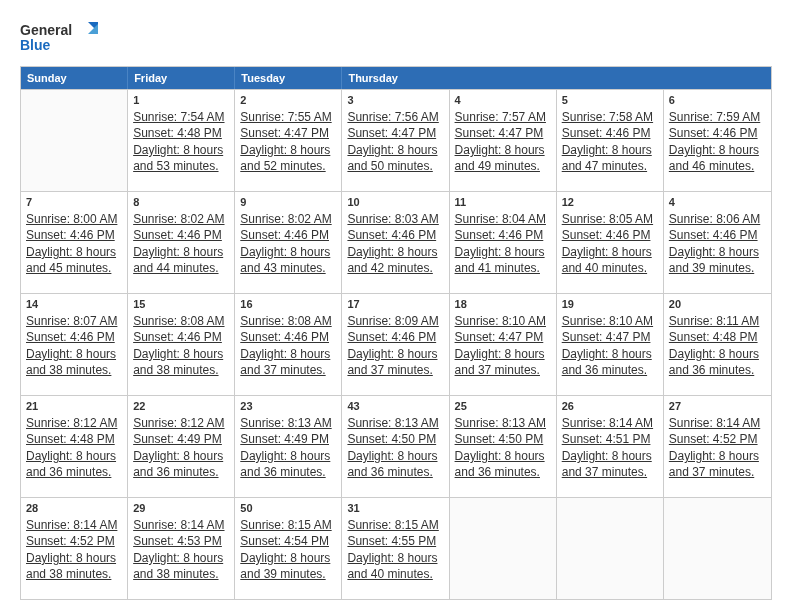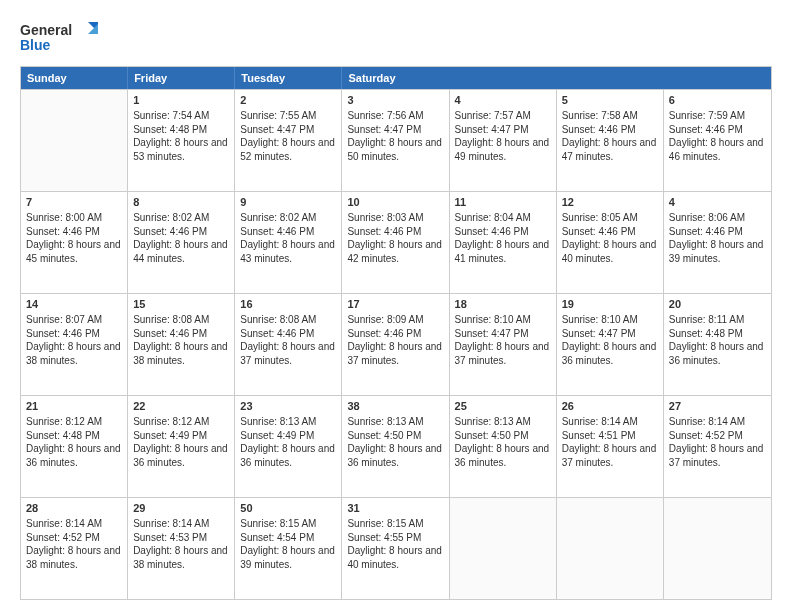--- a/index.html
+++ b/index.html
@@ -84,23 +84,24 @@
     .cal-cell:last-child { border-right: none; }
     .cal-cell.empty { background: #fafafa; }
     .day-num {
       font-size: 11px;
       font-weight: bold;
       color: #333;
       display: block;
       margin-bottom: 1px;
     }
     .cell-text {
-      font-size: 10px;
+      font-size: 12px;
       color: #333;
       line-height: 1.38;
+      text-decoration: underline;
     }
   </style>
 </head>
 <body>
 
 <div class="page">
   <div class="header">
     <div class="logo">
         <svg width="80" height="38">
   <text x="0" y="17" font-size="14" font-weight="bold" fill="#333" font-family="Arial">General</text>
@@ -113,21 +114,21 @@
       <div class="month-title"></div>
       <div class="location"></div>
     </div>
   </div>
 
   <div class="calendar">
     <div class="cal-header">
     <div class="cal-header-cell">Sunday</div>
         <div class="cal-header-cell">Friday</div>
         <div class="cal-header-cell">Tuesday</div>
-        <div class="cal-header-cell">Saturday</div>
+        <div class="cal-header-cell">Thursday</div>
       </div>
     <div class="cal-body">
     <div class="cal-row">
           <div class="cal-cell empty"></div>
           <div class="cal-cell"><span class="day-num">1</span><span class="cell-text">Sunrise: 7:54 AM<br>Sunset: 4:48 PM<br>Daylight: 8 hours and 53 minutes.</span></div>
           <div class="cal-cell"><span class="day-num">2</span><span class="cell-text">Sunrise: 7:55 AM<br>Sunset: 4:47 PM<br>Daylight: 8 hours and 52 minutes.</span></div>
           <div class="cal-cell"><span class="day-num">3</span><span class="cell-text">Sunrise: 7:56 AM<br>Sunset: 4:47 PM<br>Daylight: 8 hours and 50 minutes.</span></div>
           <div class="cal-cell"><span class="day-num">4</span><span class="cell-text">Sunrise: 7:57 AM<br>Sunset: 4:47 PM<br>Daylight: 8 hours and 49 minutes.</span></div>
           <div class="cal-cell"><span class="day-num">5</span><span class="cell-text">Sunrise: 7:58 AM<br>Sunset: 4:46 PM<br>Daylight: 8 hours and 47 minutes.</span></div>
           <div class="cal-cell"><span class="day-num">6</span><span class="cell-text">Sunrise: 7:59 AM<br>Sunset: 4:46 PM<br>Daylight: 8 hours and 46 minutes.</span></div>
@@ -147,21 +148,21 @@
           <div class="cal-cell"><span class="day-num">16</span><span class="cell-text">Sunrise: 8:08 AM<br>Sunset: 4:46 PM<br>Daylight: 8 hours and 37 minutes.</span></div>
           <div class="cal-cell"><span class="day-num">17</span><span class="cell-text">Sunrise: 8:09 AM<br>Sunset: 4:46 PM<br>Daylight: 8 hours and 37 minutes.</span></div>
           <div class="cal-cell"><span class="day-num">18</span><span class="cell-text">Sunrise: 8:10 AM<br>Sunset: 4:47 PM<br>Daylight: 8 hours and 37 minutes.</span></div>
           <div class="cal-cell"><span class="day-num">19</span><span class="cell-text">Sunrise: 8:10 AM<br>Sunset: 4:47 PM<br>Daylight: 8 hours and 36 minutes.</span></div>
           <div class="cal-cell"><span class="day-num">20</span><span class="cell-text">Sunrise: 8:11 AM<br>Sunset: 4:48 PM<br>Daylight: 8 hours and 36 minutes.</span></div>
         </div>
         <div class="cal-row">
           <div class="cal-cell"><span class="day-num">21</span><span class="cell-text">Sunrise: 8:12 AM<br>Sunset: 4:48 PM<br>Daylight: 8 hours and 36 minutes.</span></div>
           <div class="cal-cell"><span class="day-num">22</span><span class="cell-text">Sunrise: 8:12 AM<br>Sunset: 4:49 PM<br>Daylight: 8 hours and 36 minutes.</span></div>
           <div class="cal-cell"><span class="day-num">23</span><span class="cell-text">Sunrise: 8:13 AM<br>Sunset: 4:49 PM<br>Daylight: 8 hours and 36 minutes.</span></div>
-          <div class="cal-cell"><span class="day-num">38</span><span class="cell-text">Sunrise: 8:13 AM<br>Sunset: 4:50 PM<br>Daylight: 8 hours and 36 minutes.</span></div>
+          <div class="cal-cell"><span class="day-num">43</span><span class="cell-text">Sunrise: 8:13 AM<br>Sunset: 4:50 PM<br>Daylight: 8 hours and 36 minutes.</span></div>
           <div class="cal-cell"><span class="day-num">25</span><span class="cell-text">Sunrise: 8:13 AM<br>Sunset: 4:50 PM<br>Daylight: 8 hours and 36 minutes.</span></div>
           <div class="cal-cell"><span class="day-num">26</span><span class="cell-text">Sunrise: 8:14 AM<br>Sunset: 4:51 PM<br>Daylight: 8 hours and 37 minutes.</span></div>
           <div class="cal-cell"><span class="day-num">27</span><span class="cell-text">Sunrise: 8:14 AM<br>Sunset: 4:52 PM<br>Daylight: 8 hours and 37 minutes.</span></div>
         </div>
         <div class="cal-row">
           <div class="cal-cell"><span class="day-num">28</span><span class="cell-text">Sunrise: 8:14 AM<br>Sunset: 4:52 PM<br>Daylight: 8 hours and 38 minutes.</span></div>
           <div class="cal-cell"><span class="day-num">29</span><span class="cell-text">Sunrise: 8:14 AM<br>Sunset: 4:53 PM<br>Daylight: 8 hours and 38 minutes.</span></div>
           <div class="cal-cell"><span class="day-num">50</span><span class="cell-text">Sunrise: 8:15 AM<br>Sunset: 4:54 PM<br>Daylight: 8 hours and 39 minutes.</span></div>
           <div class="cal-cell"><span class="day-num">31</span><span class="cell-text">Sunrise: 8:15 AM<br>Sunset: 4:55 PM<br>Daylight: 8 hours and 40 minutes.</span></div>
           <div class="cal-cell empty"></div>

